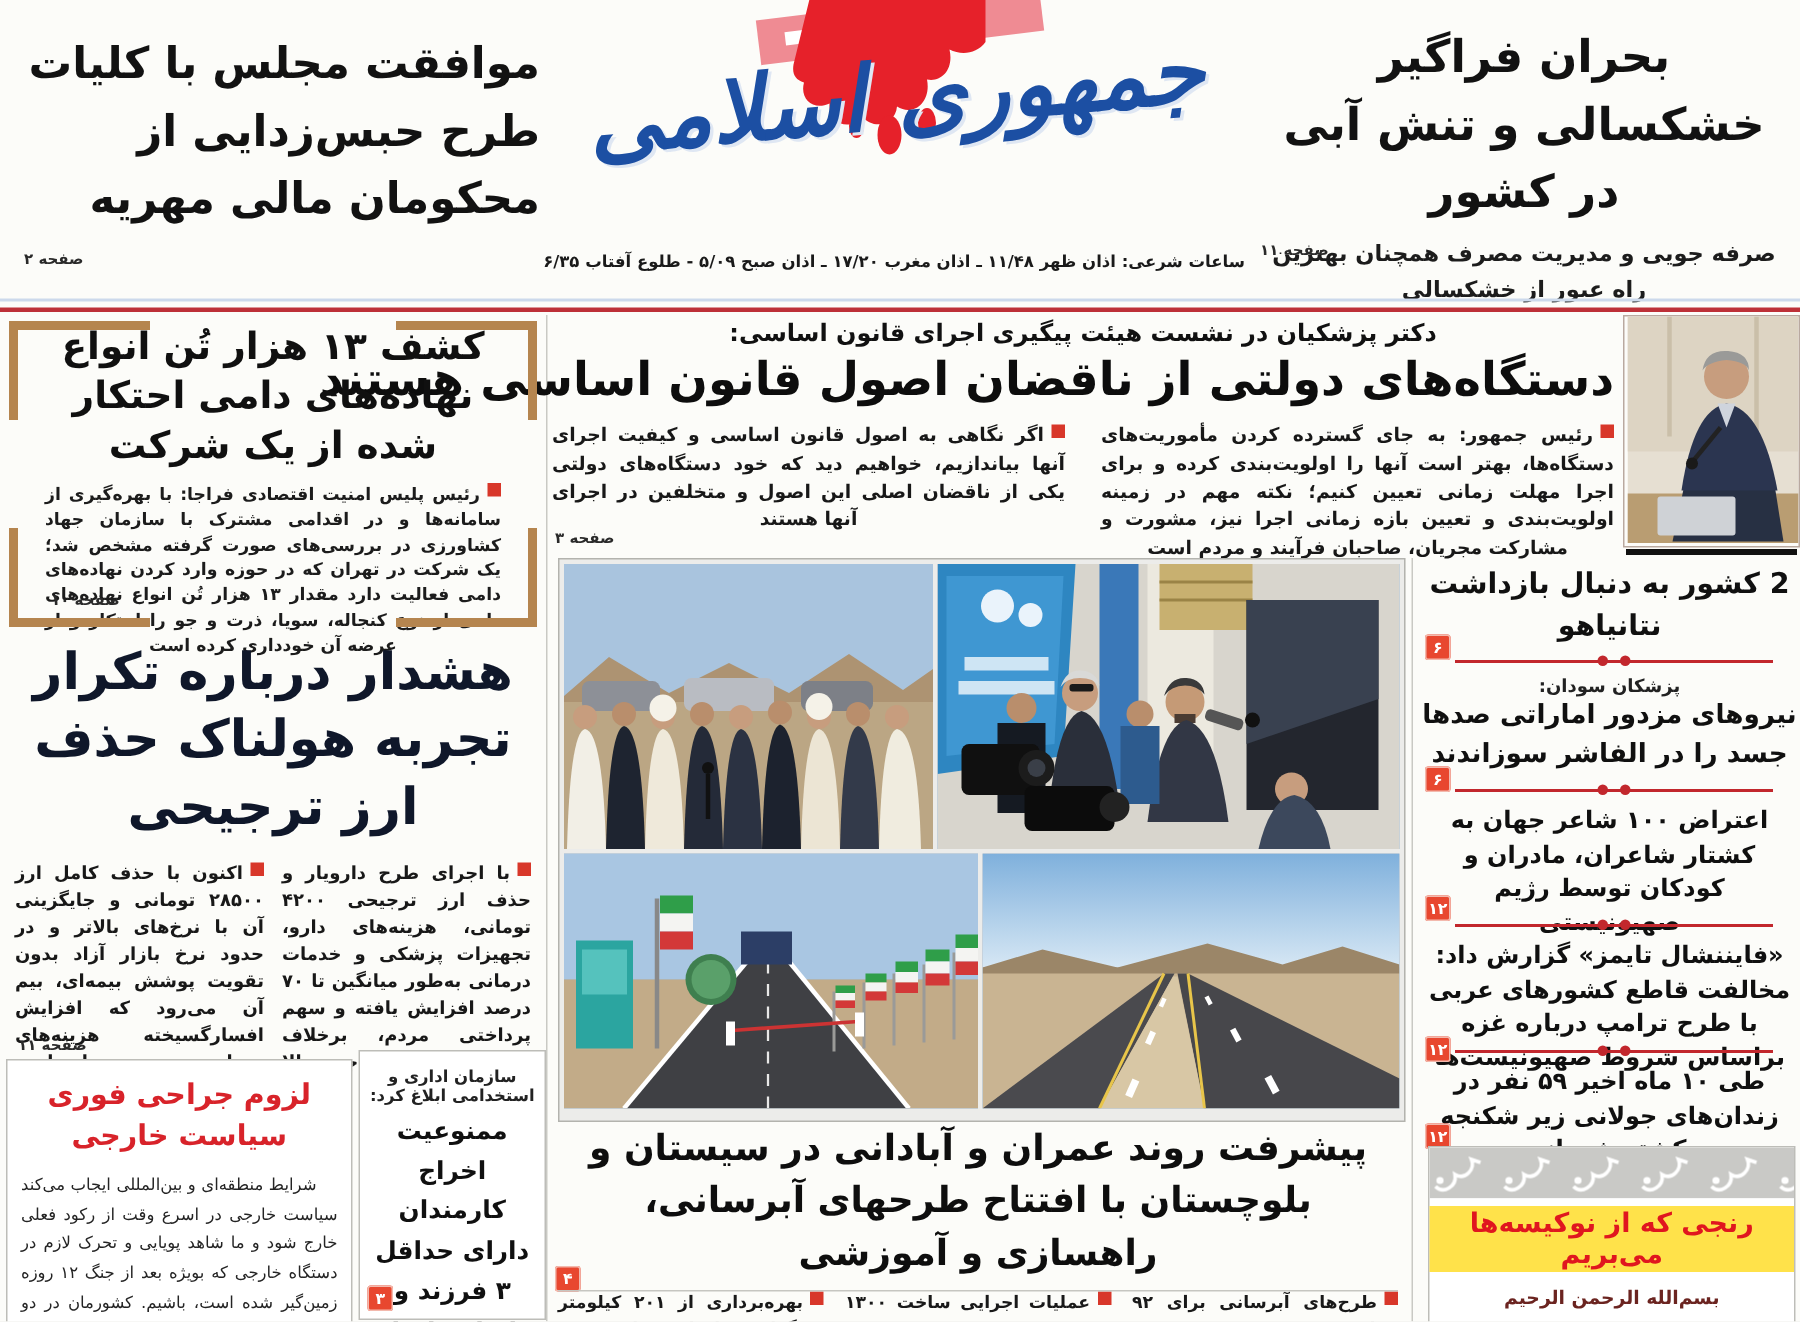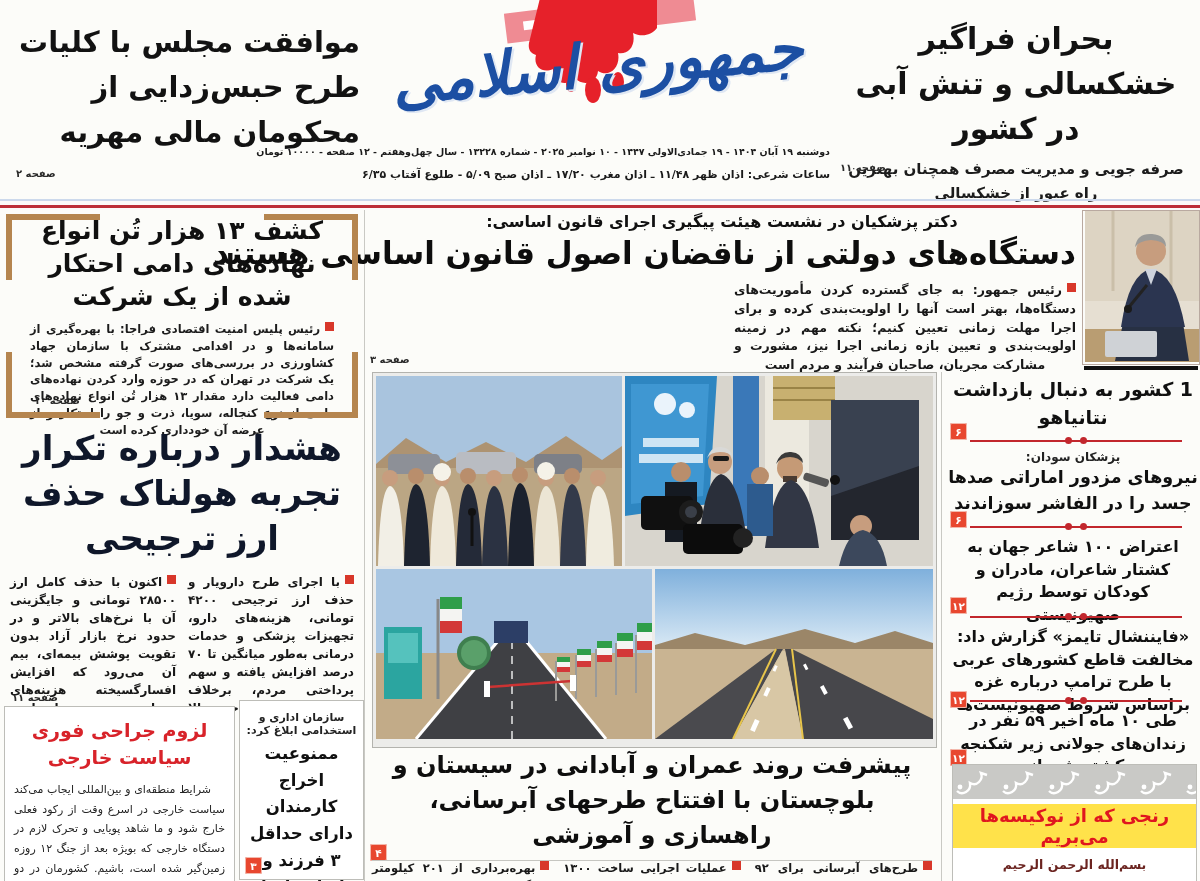--- a/index.html
+++ b/index.html
@@ -83,41 +83,41 @@
       <span class="abs" style="left:62px;top:10px;width:22px;height:9px;background:#fff;"></span>
       <span class="abs" style="left:94px;top:10px;width:40px;height:9px;background:#fff;"></span>
     </div>
     <svg class="abs" style="left:158px;top:-6px;" width="150" height="118" viewBox="0 0 150 118">
       <path fill="#e6212a" d="M18 0 h116 v34 c-6 8 -16 9 -24 5 c3 13 -5 22 -15 20 c3 15 -9 25 -20 18 c-1 12 -15 16 -23 7 c-9 10 -23 4 -22 -9 c-11 5 -20 -3 -17 -14 c-6 -2 -8 -6 -7 -12 z"></path>
       <ellipse cx="70" cy="96" rx="8" ry="13" fill="#e6212a"></ellipse>
       <ellipse cx="95" cy="88" rx="6" ry="10" fill="#e6212a"></ellipse>
       <ellipse cx="48" cy="90" rx="5" ry="8" fill="#e6212a"></ellipse>
     </svg>
     <div class="abs masthead-title" style="left:0;right:0;top:30px;text-align:center;">جمهوری اسلامی</div>
-    <div class="abs ctr dateline1" style="left:0;right:0;top:146px;">دوشنبه ۱۹ آبان ۱۴۰۴ - ۱۹ جمادی‌الاولی ۱۴۴۷ - ۱۰ نوامبر ۲۰۲۵ - شماره ۱۳۲۲۸ - سال چهل‌وهفتم - ۱۲ صفحه - ۱۰۰۰۰ تومان</div>
     <div class="abs ctr dateline2" style="left:0;right:0;top:168px;">ساعات شرعی: اذان ظهر ۱۱/۴۸ ـ اذان مغرب ۱۷/۲۰ ـ اذان صبح ۵/۰۹ - طلوع آفتاب ۶/۳۵</div>
   </div>
 
   <div class="abs ctr" style="left:838px;width:356px;top:16px;">
     <div class="tr-title">بحران فراگیر خشکسالی و تنش آبی در کشور</div>
     <div class="tr-sub">صرفه جویی و مدیریت مصرف همچنان بهترین راه عبور از خشکسالی</div>
     <div class="abs page-ref" style="left:2px;top:146px;">صفحه ۱۱</div>
   </div>
 
   <div class="abs rule-blue" style="left:0;top:199px;width:1200px;height:2px;"></div>
   <div class="abs rule-red" style="left:0;top:205px;width:1200px;height:3px;"></div>
 
   <div class="abs vline" style="left:364px;top:210px;height:671px;"></div>
   <div class="abs vline" style="left:941px;top:372px;height:509px;"></div>
 
   <div class="abs" style="left:368px;top:212px;width:708px;">
     <div class="ctr lead-kicker">دکتر پزشکیان در نشست هیئت پیگیری اجرای قانون اساسی:</div>
     <div class="ctr lead-headline" style="margin-top:4px;">دستگاه‌های دولتی از ناقضان اصول قانون اساسی هستند</div>
     <div class="lead-bullets" style="margin-top:10px;">
       <p class="col" style="margin:0;"><span class="mk"></span><span>رئیس جمهور: به جای گسترده کردن مأموریت‌های دستگاه‌ها، بهتر است آنها را اولویت‌بندی کرده و برای اجرا مهلت زمانی تعیین کنیم؛ نکته مهم در زمینه اولویت‌بندی و تعیین بازه زمانی اجرا نیز، مشورت و مشارکت مجریان، صاحبان فرآیند و مردم است</span></p>
+      <p class="col" style="margin:0;"><span class="mk"></span><span>اگر نگاهی به اصول قانون اساسی و کیفیت اجرای آنها بیاندازیم، خواهیم دید که خود دستگاه‌های دولتی یکی از ناقضان اصلی این اصول و متخلفین در اجرای آنها هستند</span></p>
     </div>
     <div class="abs page-ref" style="left:2px;top:142px;">صفحه ۳</div>
   </div>
 
   <div class="abs" style="left:1082px;top:210px;width:116px;height:153px;border:1px solid #b9a9a0;">
     <svg width="114" height="151" viewBox="0 0 114 151">
       <rect width="114" height="151" fill="#e6dfd2"></rect>
       <rect x="0" y="0" width="114" height="90" fill="#ddd4c3"></rect>
       <line x1="28" y1="0" x2="28" y2="80" stroke="#cabfa9" stroke-width="3"></line>
       <line x1="86" y1="0" x2="86" y2="80" stroke="#cabfa9" stroke-width="3"></line>
@@ -324,21 +324,21 @@
     <div class="cap-bullets">
       <p class="col" style="margin:0;"><span class="mk"></span><span>طرح‌های آبرسانی برای ۹۲ هزار نفر جمعیت شهری و روستایی سیستان و بلوچستان با حضور معاون رئیس جمهوری به بهره‌برداری رسیدند</span></p>
       <p class="col" style="margin:0;"><span class="mk"></span><span>عملیات اجرایی ساخت ۱۳۰۰ کلاس درس جدید در قالب طرح ملی نهضت عدالت آموزشی آغاز شد</span></p>
       <p class="col" style="margin:0;"><span class="mk"></span><span>بهره‌برداری از ۲۰۱ کیلومتر بزرگراه و راه اصلی از هامون تا مکران ره‌آورد یکسال همدلی و تلاش در سیستان و بلوچستان است</span></p>
     </div>
     <span class="badge" style="left:-2px;top:96px;">۴</span>
   </div>
   <div class="abs" style="left:372px;top:860px;width:560px;height:1px;background:#c6c6c1;"></div>
 
   <div class="rail-item" style="top:376px;height:60px;">
-    <div class="rail-t-lg">1 کشور به دنبال بازداشت نتانیاهو</div>
+    <div class="rail-t-lg">2 کشور به دنبال بازداشت نتانیاهو</div>
     <span class="badge" style="left:2px;bottom:-4px;">۶</span>
   </div>
   <div class="sep" style="left:966px;right:18px;width:212px;top:440px;"></div>
 
   <div class="rail-item" style="top:450px;height:66px;">
     <div class="rail-kicker">پزشکان سودان:</div>
     <div class="rail-t-md">نیروهای مزدور اماراتی صدها جسد را در الفاشر سوزاندند</div>
     <span class="badge" style="left:2px;bottom:-12px;">۶</span>
   </div>
   <div class="sep" style="left:966px;width:212px;top:526px;"></div>

